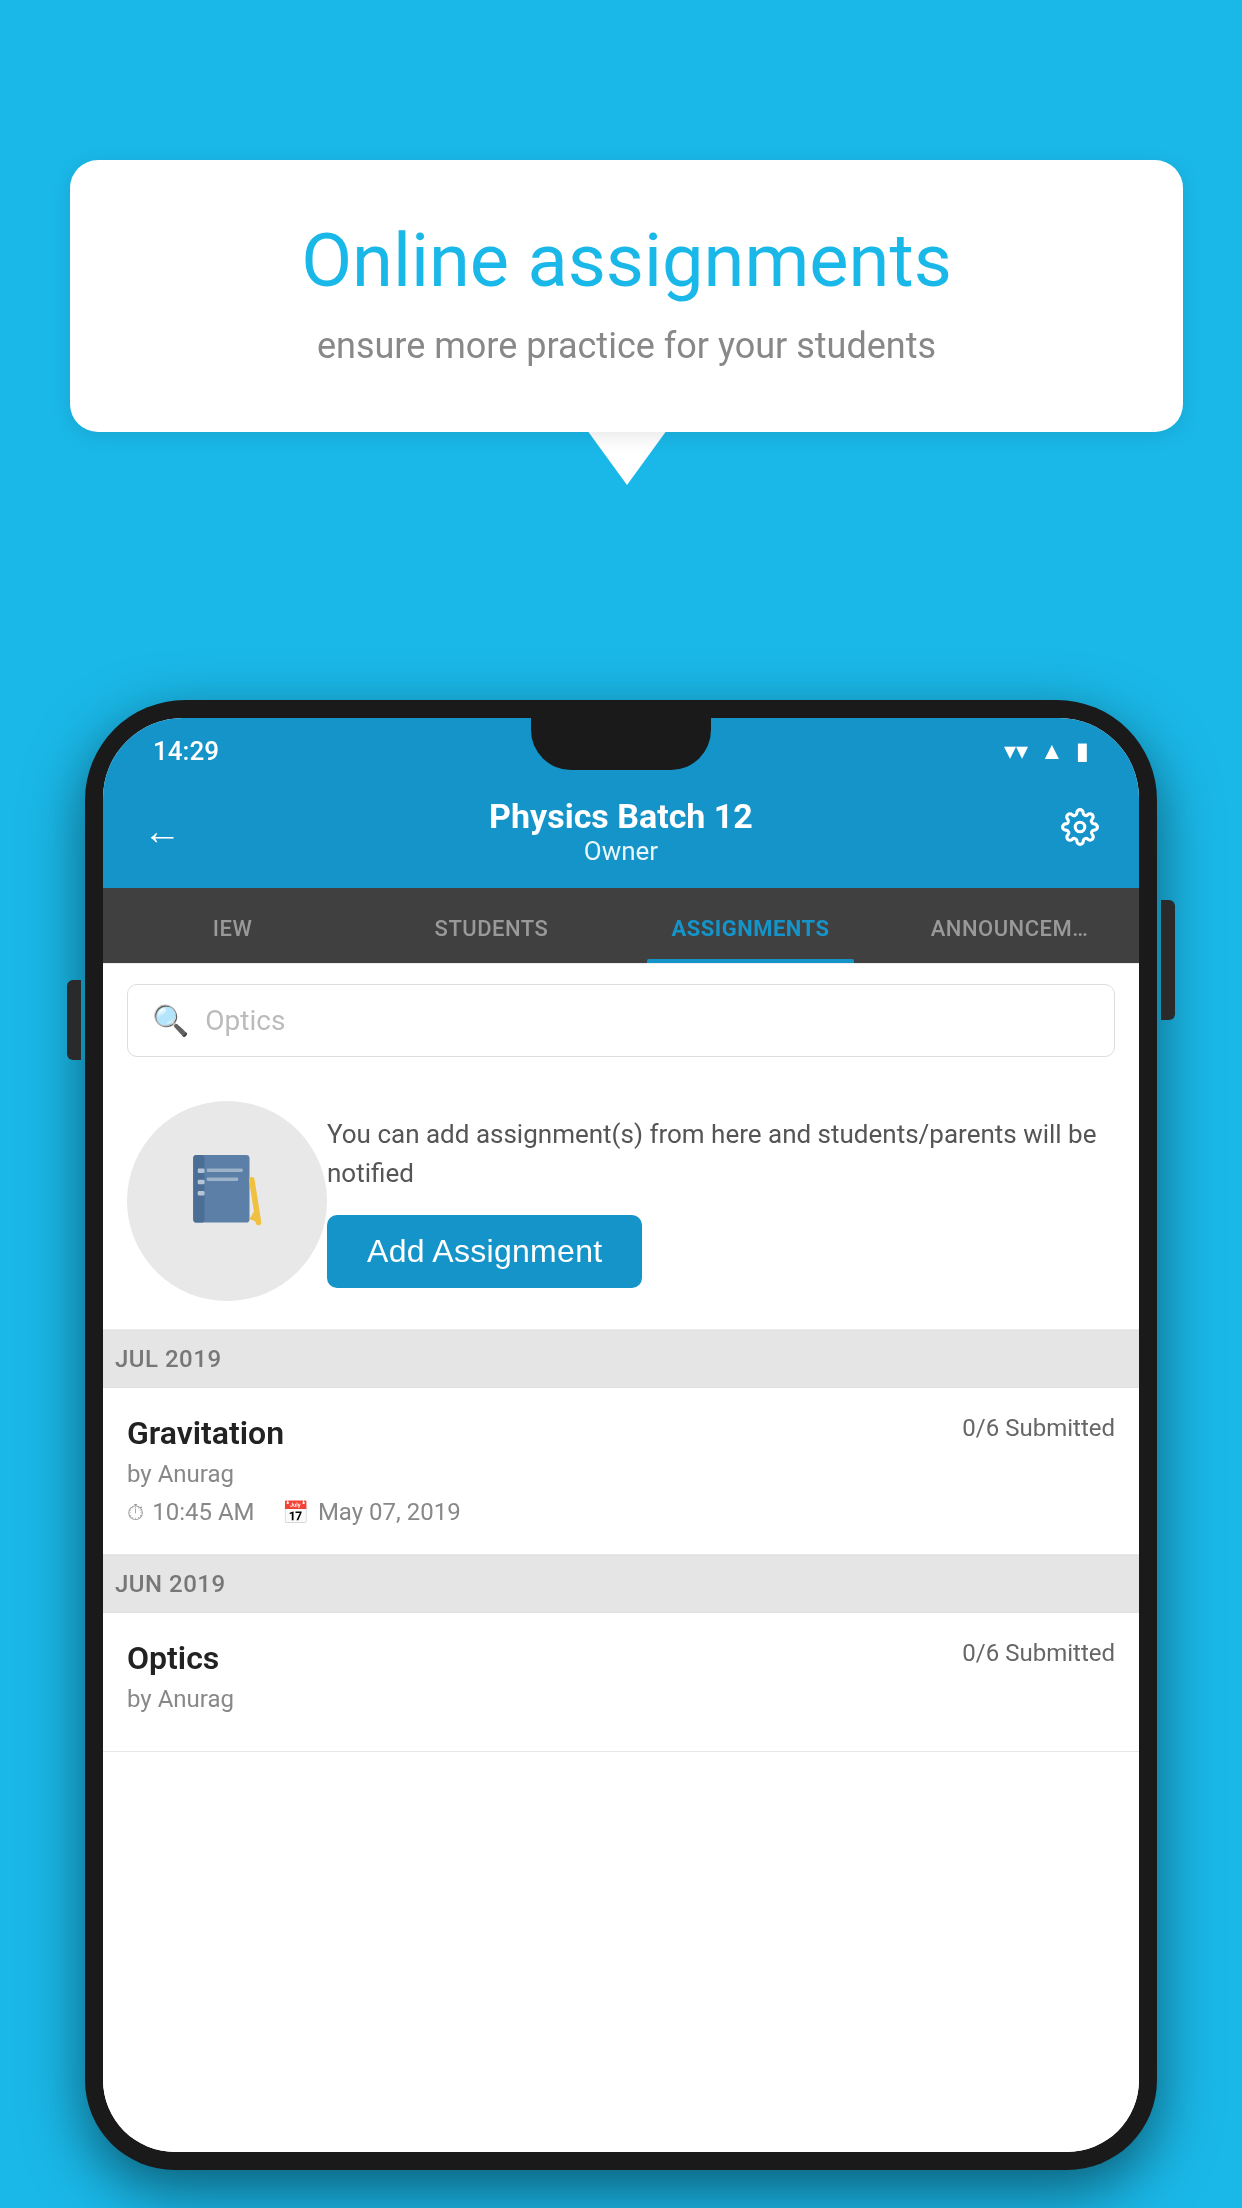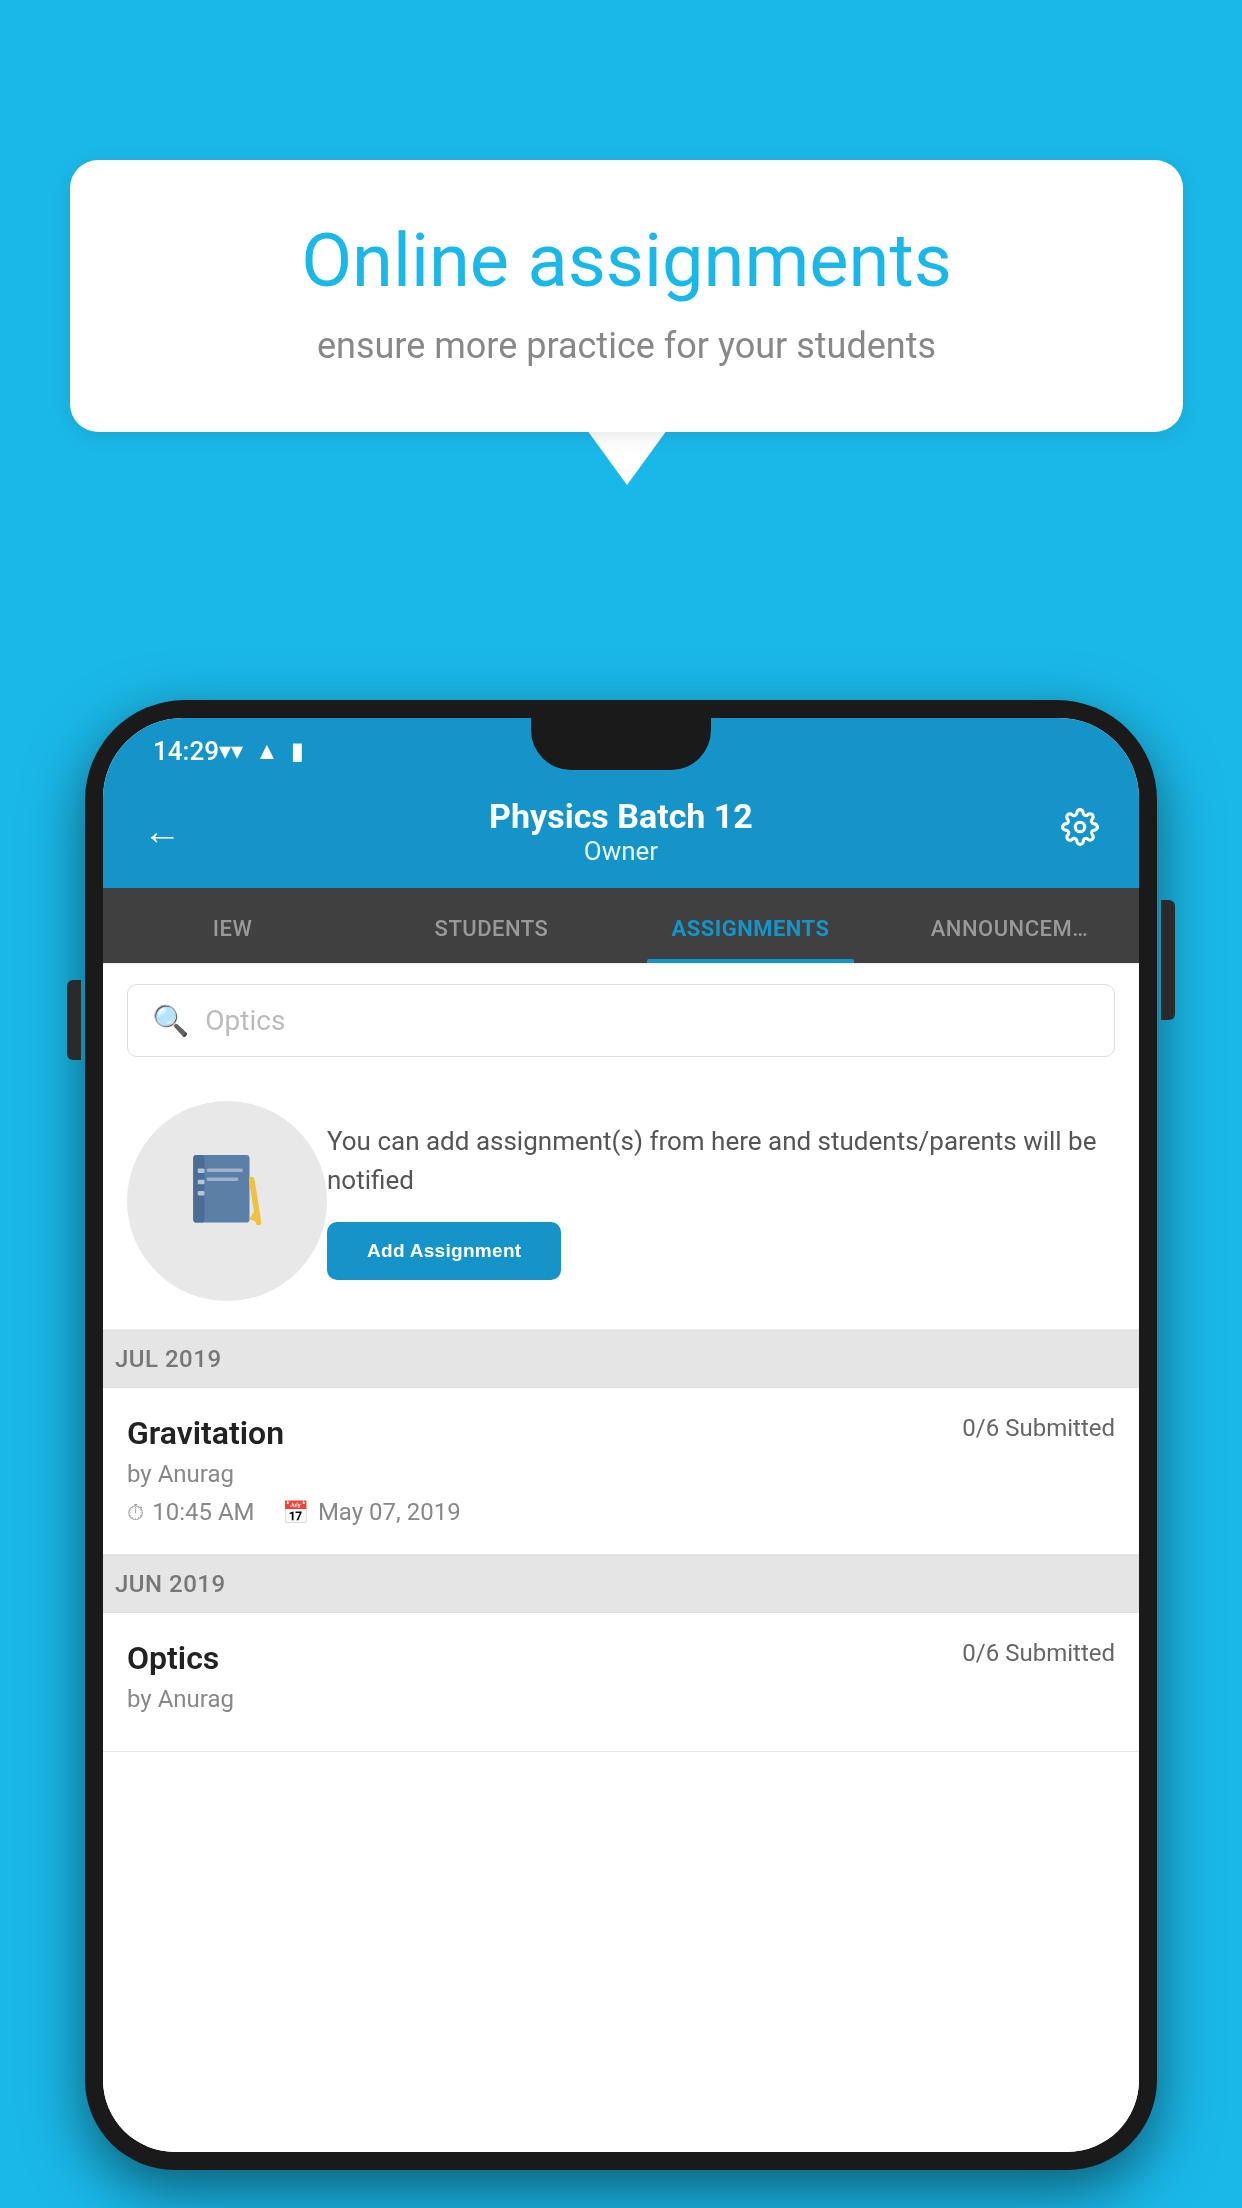--- a/index.html
+++ b/index.html
@@ -106,21 +106,21 @@
       height: 100%;
       display: flex;
       flex-direction: column;
     }
 
     
     .status-bar {
       background: #1494c8;
       display: flex;
       align-items: center;
-      justify-content: flex-start;
+      justify-content: space-between;
       padding: 18px 50px 12px;
       flex-shrink: 0;
       position: relative;
     }
 
     .status-bar::after {
       content: '';
       position: absolute;
       top: 0;
       left: 50%;
@@ -295,22 +295,22 @@
       line-height: 1.5;
       margin-bottom: 22px;
     }
 
     .add-assignment-btn {
       background: #1494c8;
       color: white;
       border: none;
       border-radius: 10px;
       padding: 18px 40px;
-      font-size: 19px;
-      font-weight: 700;
+      font-size: 32px;
+      font-weight: 400;
       cursor: pointer;
       letter-spacing: 0.3px;
     }
 
     
     .month-separator {
       background: #e5e5e5;
       padding: 14px 12px;
       color: #777;
       font-size: 24px;

